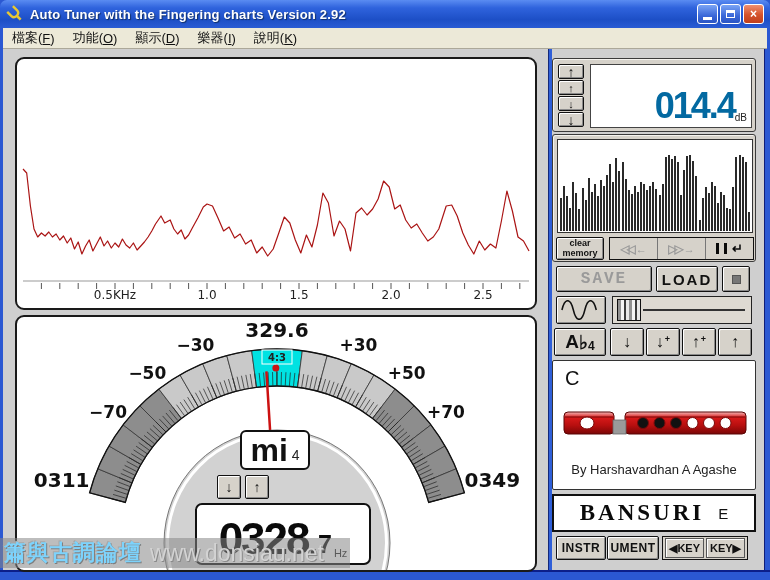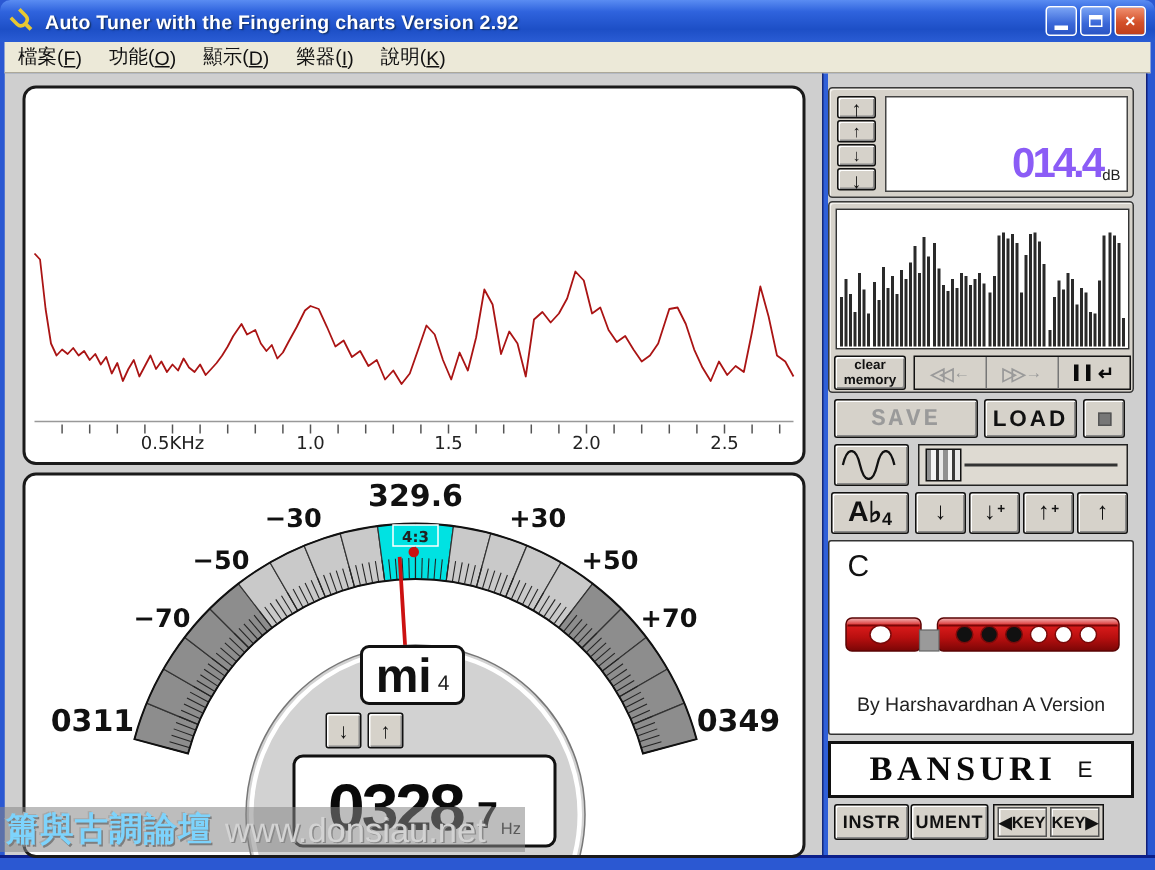--- a/index.html
+++ b/index.html
@@ -56,21 +56,21 @@
 
   
   .group { position:absolute; background:#d6d2ca; border:1px solid #3a3a3a; border-radius:3px;
     box-shadow:inset 1px 1px 0 #f4f2ee; }
   .db-group { left:552px; top:58px; width:204px; height:74px; }
   .db-arrows { position:absolute; left:5px; top:5px; width:27px; height:64px; display:flex; flex-direction:column; gap:1px; }
   .db-arrows .tinybtn { width:26px; height:15px; font-size:11px; }
   .db-arrows .tinybtn.fast { font-size:14px; font-weight:900; }
   .db-display { position:absolute; left:37px; top:5px; width:162px; height:64px; background:#fff; border:1px solid #444;
     display:flex; align-items:flex-end; justify-content:flex-end; padding:0 4px 4px 0; }
-  .db-value { font-size:28px; font-weight:800; letter-spacing:-2px; color:#8b5cf6; line-height:.95; }
+  .db-value { font-size:36px; font-weight:800; letter-spacing:-2px; color:#0369a1; line-height:.95; }
   .db-unit { font-size:10px; color:#222; }
 
   .hist-group { left:552px; top:134px; width:204px; height:128px; }
   .hist-graph { position:absolute; left:4px; top:4px; width:196px; height:94px; background:#fff; border:1px solid #333;
     display:flex; align-items:flex-end; justify-content:space-between; padding:2px 2px 1px 2px; }
   .bar { width:2px; background:#2a2a2a; }
   .hist-btnrow { position:absolute; left:3px; top:102px; width:198px; height:23px; display:flex; }
   .clearmem { width:48px; height:23px; font-size:9px; font-weight:bold; line-height:1.05; text-align:center;
     background:#d6d2ca; border:1px solid #111; border-radius:2px; box-shadow:inset 1px 1px 0 #fff, inset -1px -1px 0 #8a8a8a;
     display:flex; flex-direction:column; align-items:center; justify-content:center; color:#111; }
@@ -109,21 +109,21 @@
   .flute-svg { position:absolute; left:8px; top:42px; }
   .credit { position:absolute; left:0; bottom:12px; width:100%; text-align:center; font-size:13px; color:#222; }
 
   .bansuri-box { position:absolute; left:552px; top:494px; width:204px; height:38px; background:#fff; border:2px solid #111;
     display:flex; align-items:center; justify-content:center; }
   .bansuri-name { font-family:"Liberation Serif", serif; font-size:23px; font-weight:bold; letter-spacing:3px; color:#0a0a0a; }
   .bansuri-key { font-size:15px; color:#111; margin-left:14px; }
 
   .instr-btn { left:556px; top:536px; width:50px; height:24px; font-size:12px; letter-spacing:.5px; }
   .ument-btn { left:607px; top:536px; width:52px; height:24px; font-size:12px; letter-spacing:.5px; }
-  .key-group { position:absolute; left:662px; top:536px; width:74px; height:24px; border:1px solid #111; background:#d6d2ca; display:flex; padding:1px; }
+  .key-group { position:absolute; left:662px; top:536px; width:86px; height:24px; border:1px solid #111; background:#d6d2ca; display:flex; padding:1px; }
   .kbtn { flex:1; border:1px solid #555; margin:0 1px; display:flex; align-items:center; justify-content:center;
     font-size:11px; font-weight:bold; background:#d6d2ca; color:#111; box-shadow:inset 1px 1px 0 #fff; }
 
   .watermark { position:absolute; left:0; top:538px; width:350px; height:30px; background:rgba(135,135,135,.55);
     display:flex; align-items:center; padding-left:4px; z-index:50; white-space:nowrap; }
   .wm-forum { font-family:Liberation Serif, serif; font-size:22px; font-weight:bold; color:#7dd3fc;
     text-shadow:1px 1px 0 #7e7e7e, -1px -1px 0 #a8a8a8; letter-spacing:1px; }
   .wm-site { font-size:23px; color:#d3d3d3; text-shadow:1px 1px 0 #8a8a8a; margin-left:8px; }
 </style>
 </head>
@@ -519,21 +519,21 @@
     <g id="flute-holes">
         <ellipse cx="26" cy="20" rx="7" ry="6" fill="#fff" stroke="#7a0a0a" stroke-width="1"></ellipse>
         <circle cx="82" cy="20" r="5.5" fill="#111" stroke="#7a0a0a" stroke-width="1"></circle>
         <circle cx="98.5" cy="20" r="5.5" fill="#111" stroke="#7a0a0a" stroke-width="1"></circle>
         <circle cx="115" cy="20" r="5.5" fill="#111" stroke="#7a0a0a" stroke-width="1"></circle>
         <circle cx="131.5" cy="20" r="5.5" fill="#fff" stroke="#7a0a0a" stroke-width="1"></circle>
         <circle cx="148" cy="20" r="5.5" fill="#fff" stroke="#7a0a0a" stroke-width="1"></circle>
         <circle cx="164.5" cy="20" r="5.5" fill="#fff" stroke="#7a0a0a" stroke-width="1"></circle>
       </g>
   </svg>
-  <div class="credit">By Harshavardhan A Version</div>
+  <div class="credit">By Harshavardhan A Agashe</div>
 </div>
 
 <div class="bansuri-box">
   <span class="bansuri-name">BANSURI</span>
   <span class="bansuri-key">E</span>
 </div>
 
 <div class="pushbtn instr-btn">INSTR</div>
 <div class="pushbtn ument-btn">UMENT</div>
 <div class="key-group">

